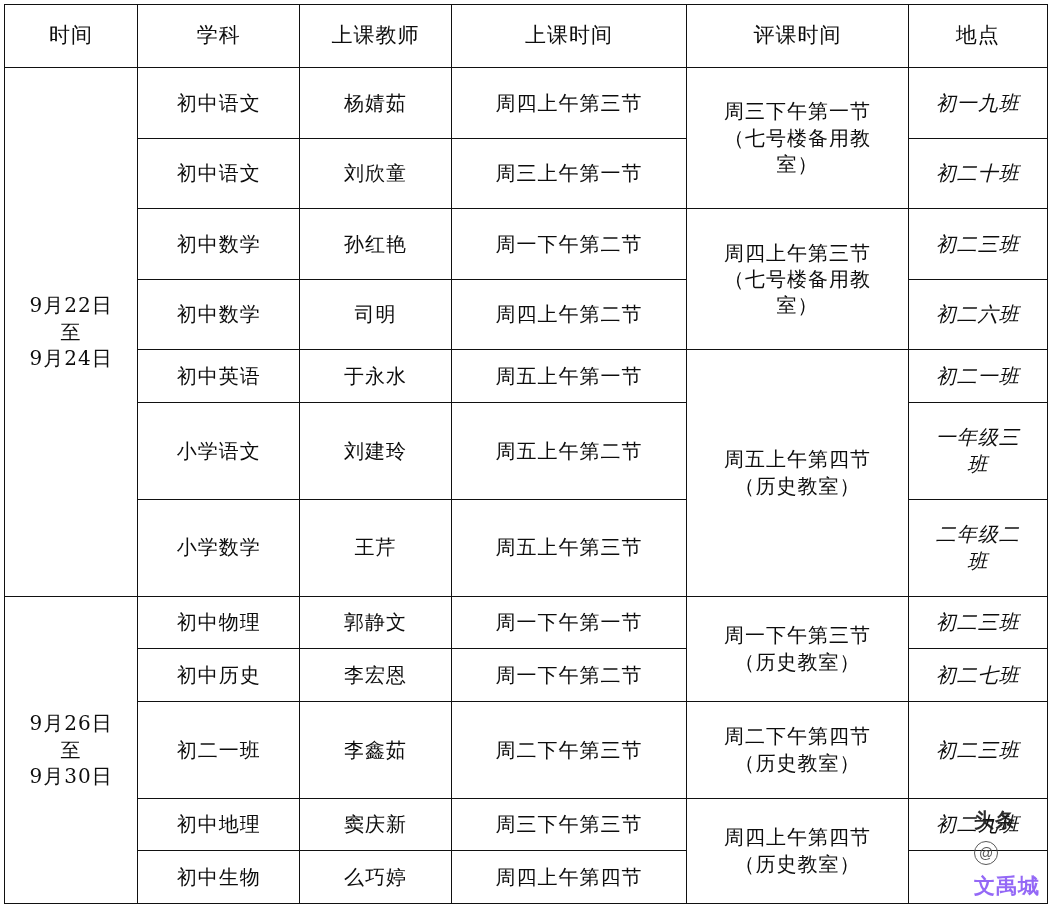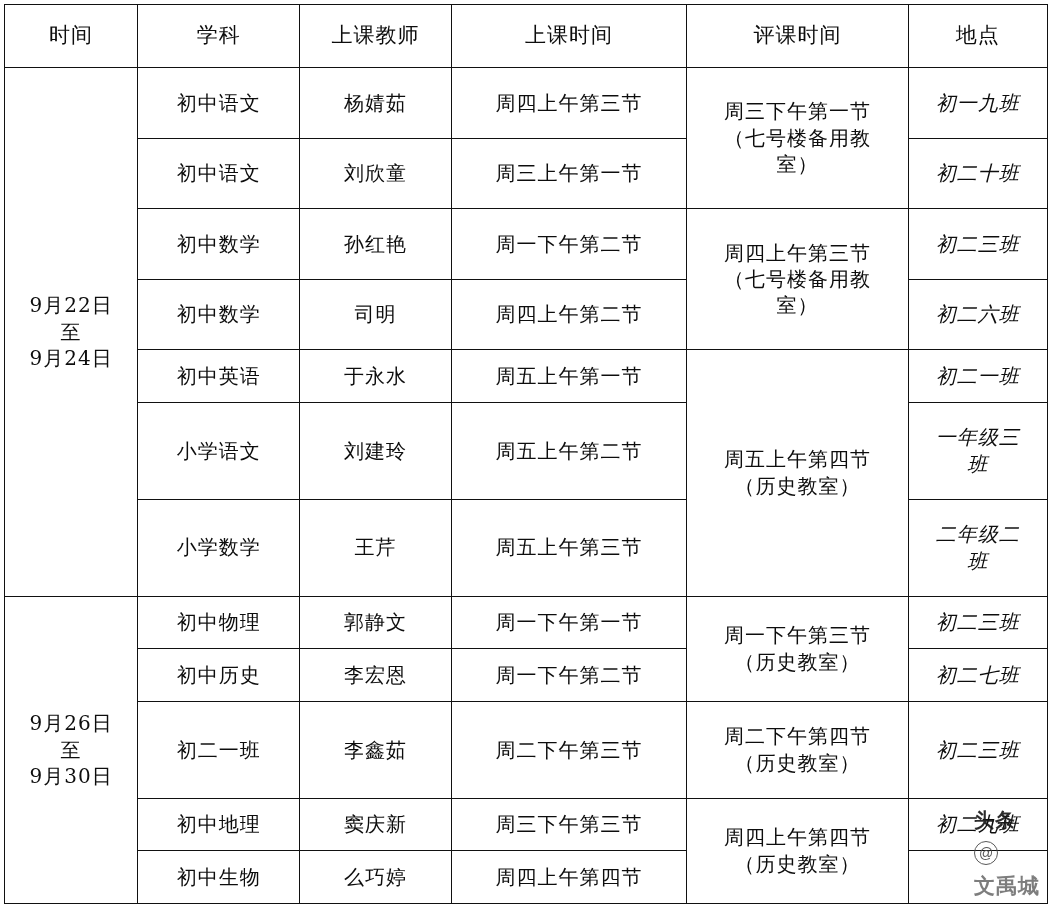--- a/index.html
+++ b/index.html
@@ -94,21 +94,21 @@
     width: 22px;
     height: 22px;
     border: 1.6px solid #4a4a4a;
     border-radius: 50%;
     font-size: 14px;
     color: #4a4a4a;
   }
   .watermark .wm-name {
     font-size: 21px;
     font-weight: bold;
-    color: #737373;
+    color: #8b5cf6;
     letter-spacing: 1px;
   }
 </style>
 </head>
 <body>
 
 <div class="sheet">
   <table class="schedule">
     <colgroup>
       <col class="col-time">

